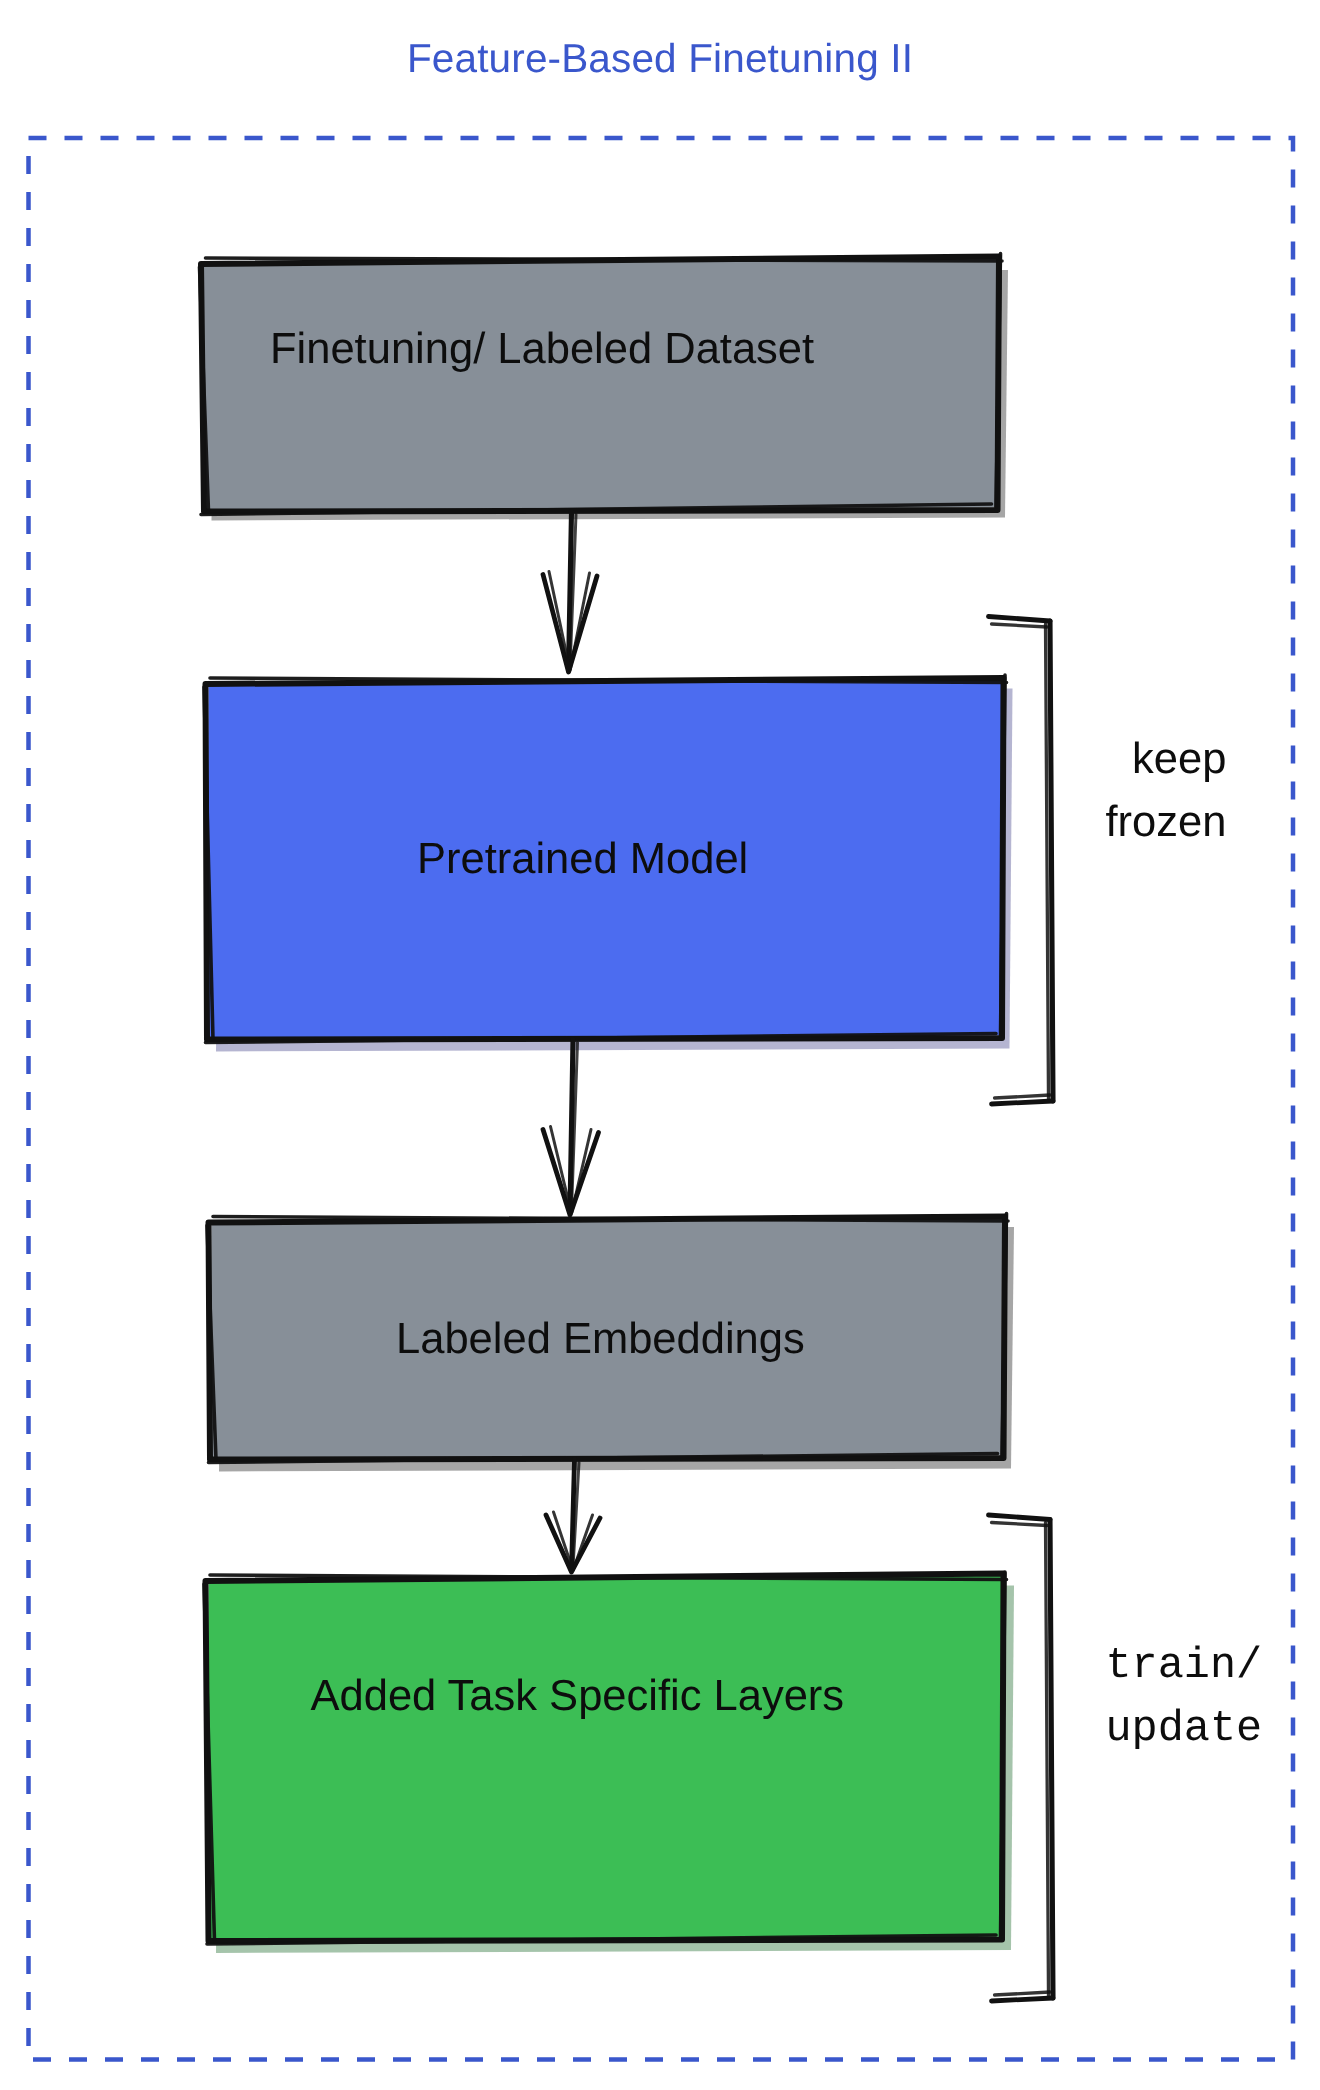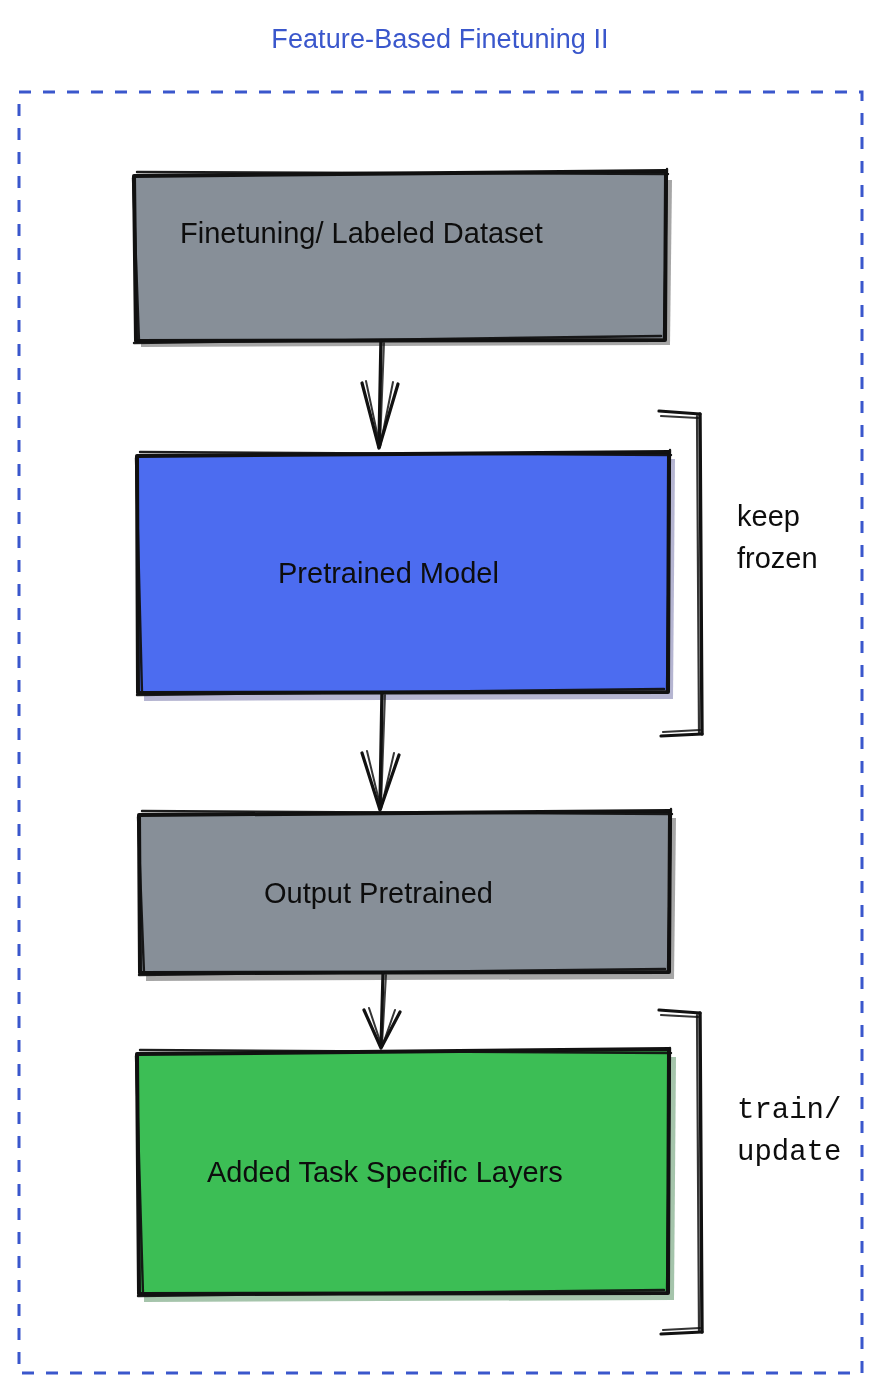--- a/index.html
+++ b/index.html
@@ -51,22 +51,22 @@
     position: absolute;
     color: #0d0d0d;
     font-size: 29px;
     font-family: "Liberation Sans", sans-serif;
     line-height: 42px;
     white-space: pre-line;
   }
   #label-dataset  { left: 180px; top: 218px; }
   #label-model    { left: 278px; top: 558px; }
   #label-output   { left: 264px; top: 878px; }
-  #label-layers   { left: 207px; top: 1157px; }
-  #label-frozen   { left: 737px; top: 495px; }
+  #label-layers   { left: 207px; top: 1116px; }
+  #label-frozen   { left: 737px; top: 485px; text-align: right; }
   #label-train    { left: 737px; top: 1090px; font-family: Liberation Mono, monospace; }
 </style>
 </head>
 <body>
 
 <div id="diagram-root">
 
   <div class="diagram-title">Feature-Based Finetuning II</div>
 
   <svg id="diagram-svg" viewBox="0 0 880 1393">
@@ -139,21 +139,21 @@
       <path d="M702,1332 L661,1334" fill="none" stroke="#111111" stroke-width="3.2" stroke-linecap="round"></path>
       <path d="M700,1328 L663,1330" fill="none" stroke="#111111" stroke-width="2.2" stroke-linecap="round" opacity="0.85"></path>
     </g>
 
   </svg>
 
   <div class="node-label" id="label-dataset">Finetuning/ Labeled Dataset</div>
 
   <div class="node-label" id="label-model">Pretrained Model</div>
 
-  <div class="node-label" id="label-output">Output Pretrained</div>
+  <div class="node-label" id="label-output">Labeled Embeddings</div>
 
   <div class="node-label" id="label-layers">Added Task Specific Layers</div>
 
   <div class="side-label" id="label-frozen">keep
 frozen</div>
 
   <div class="side-label" id="label-train">train/
 update</div>
 
 </div>

